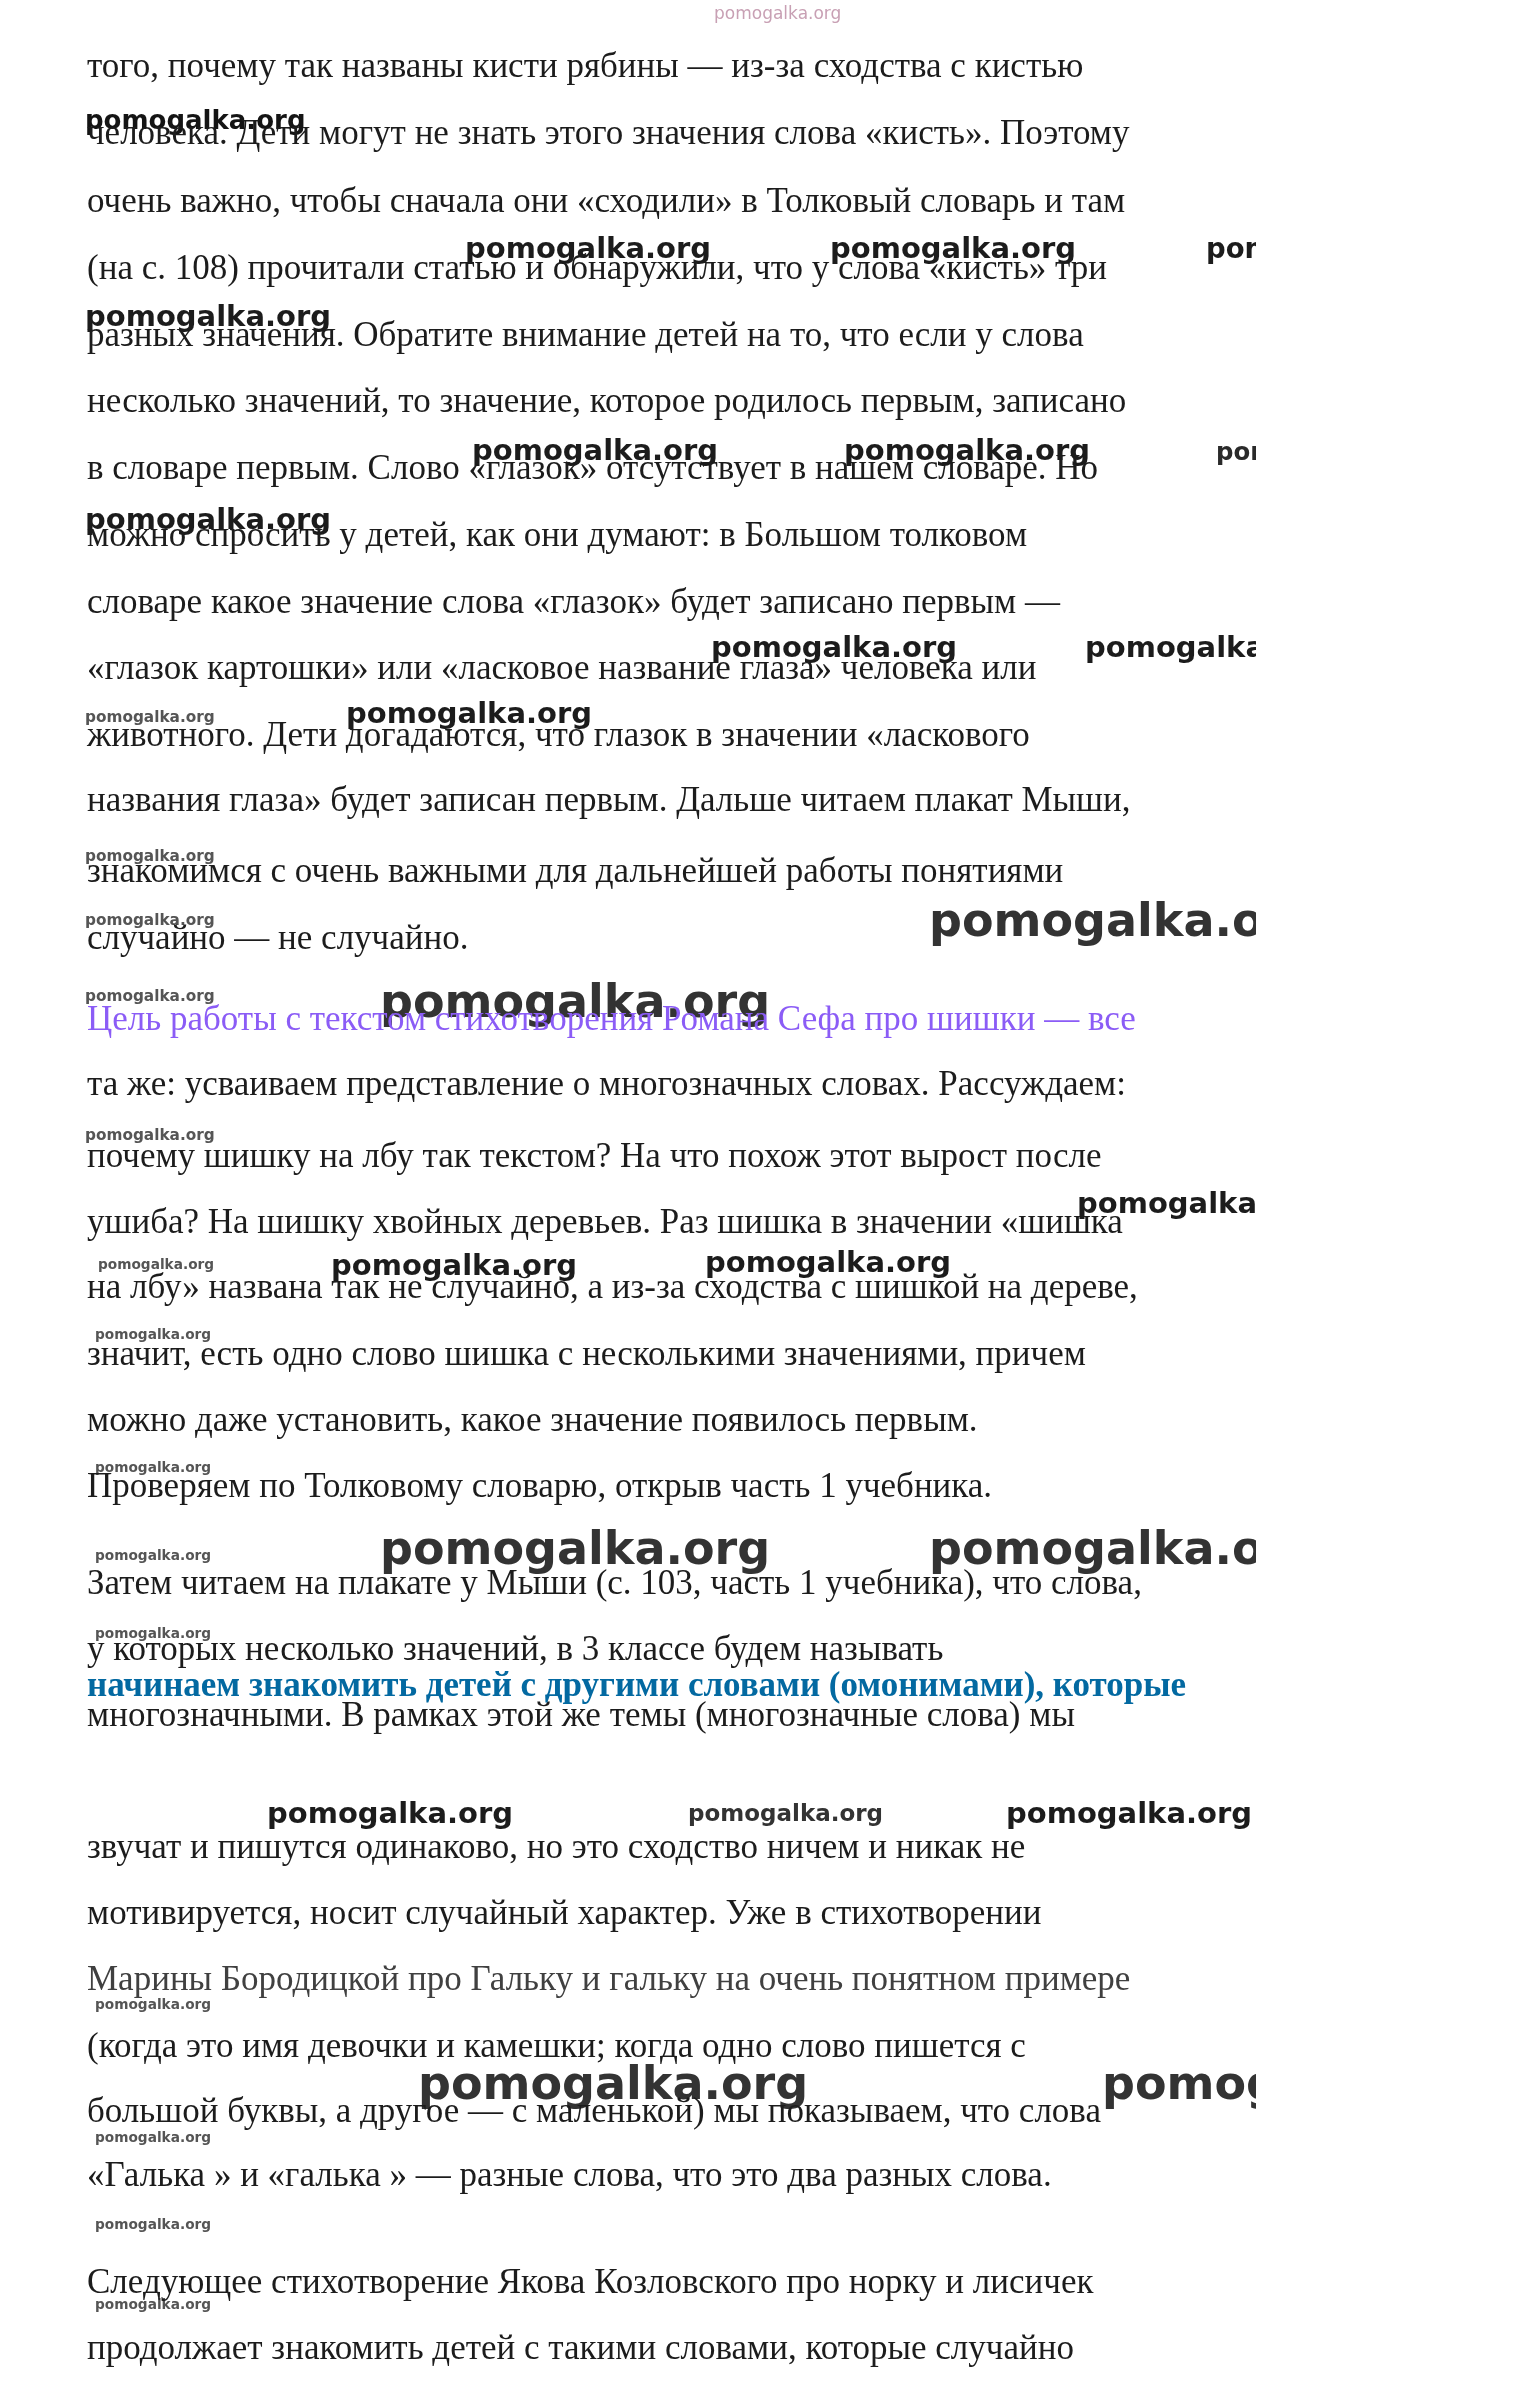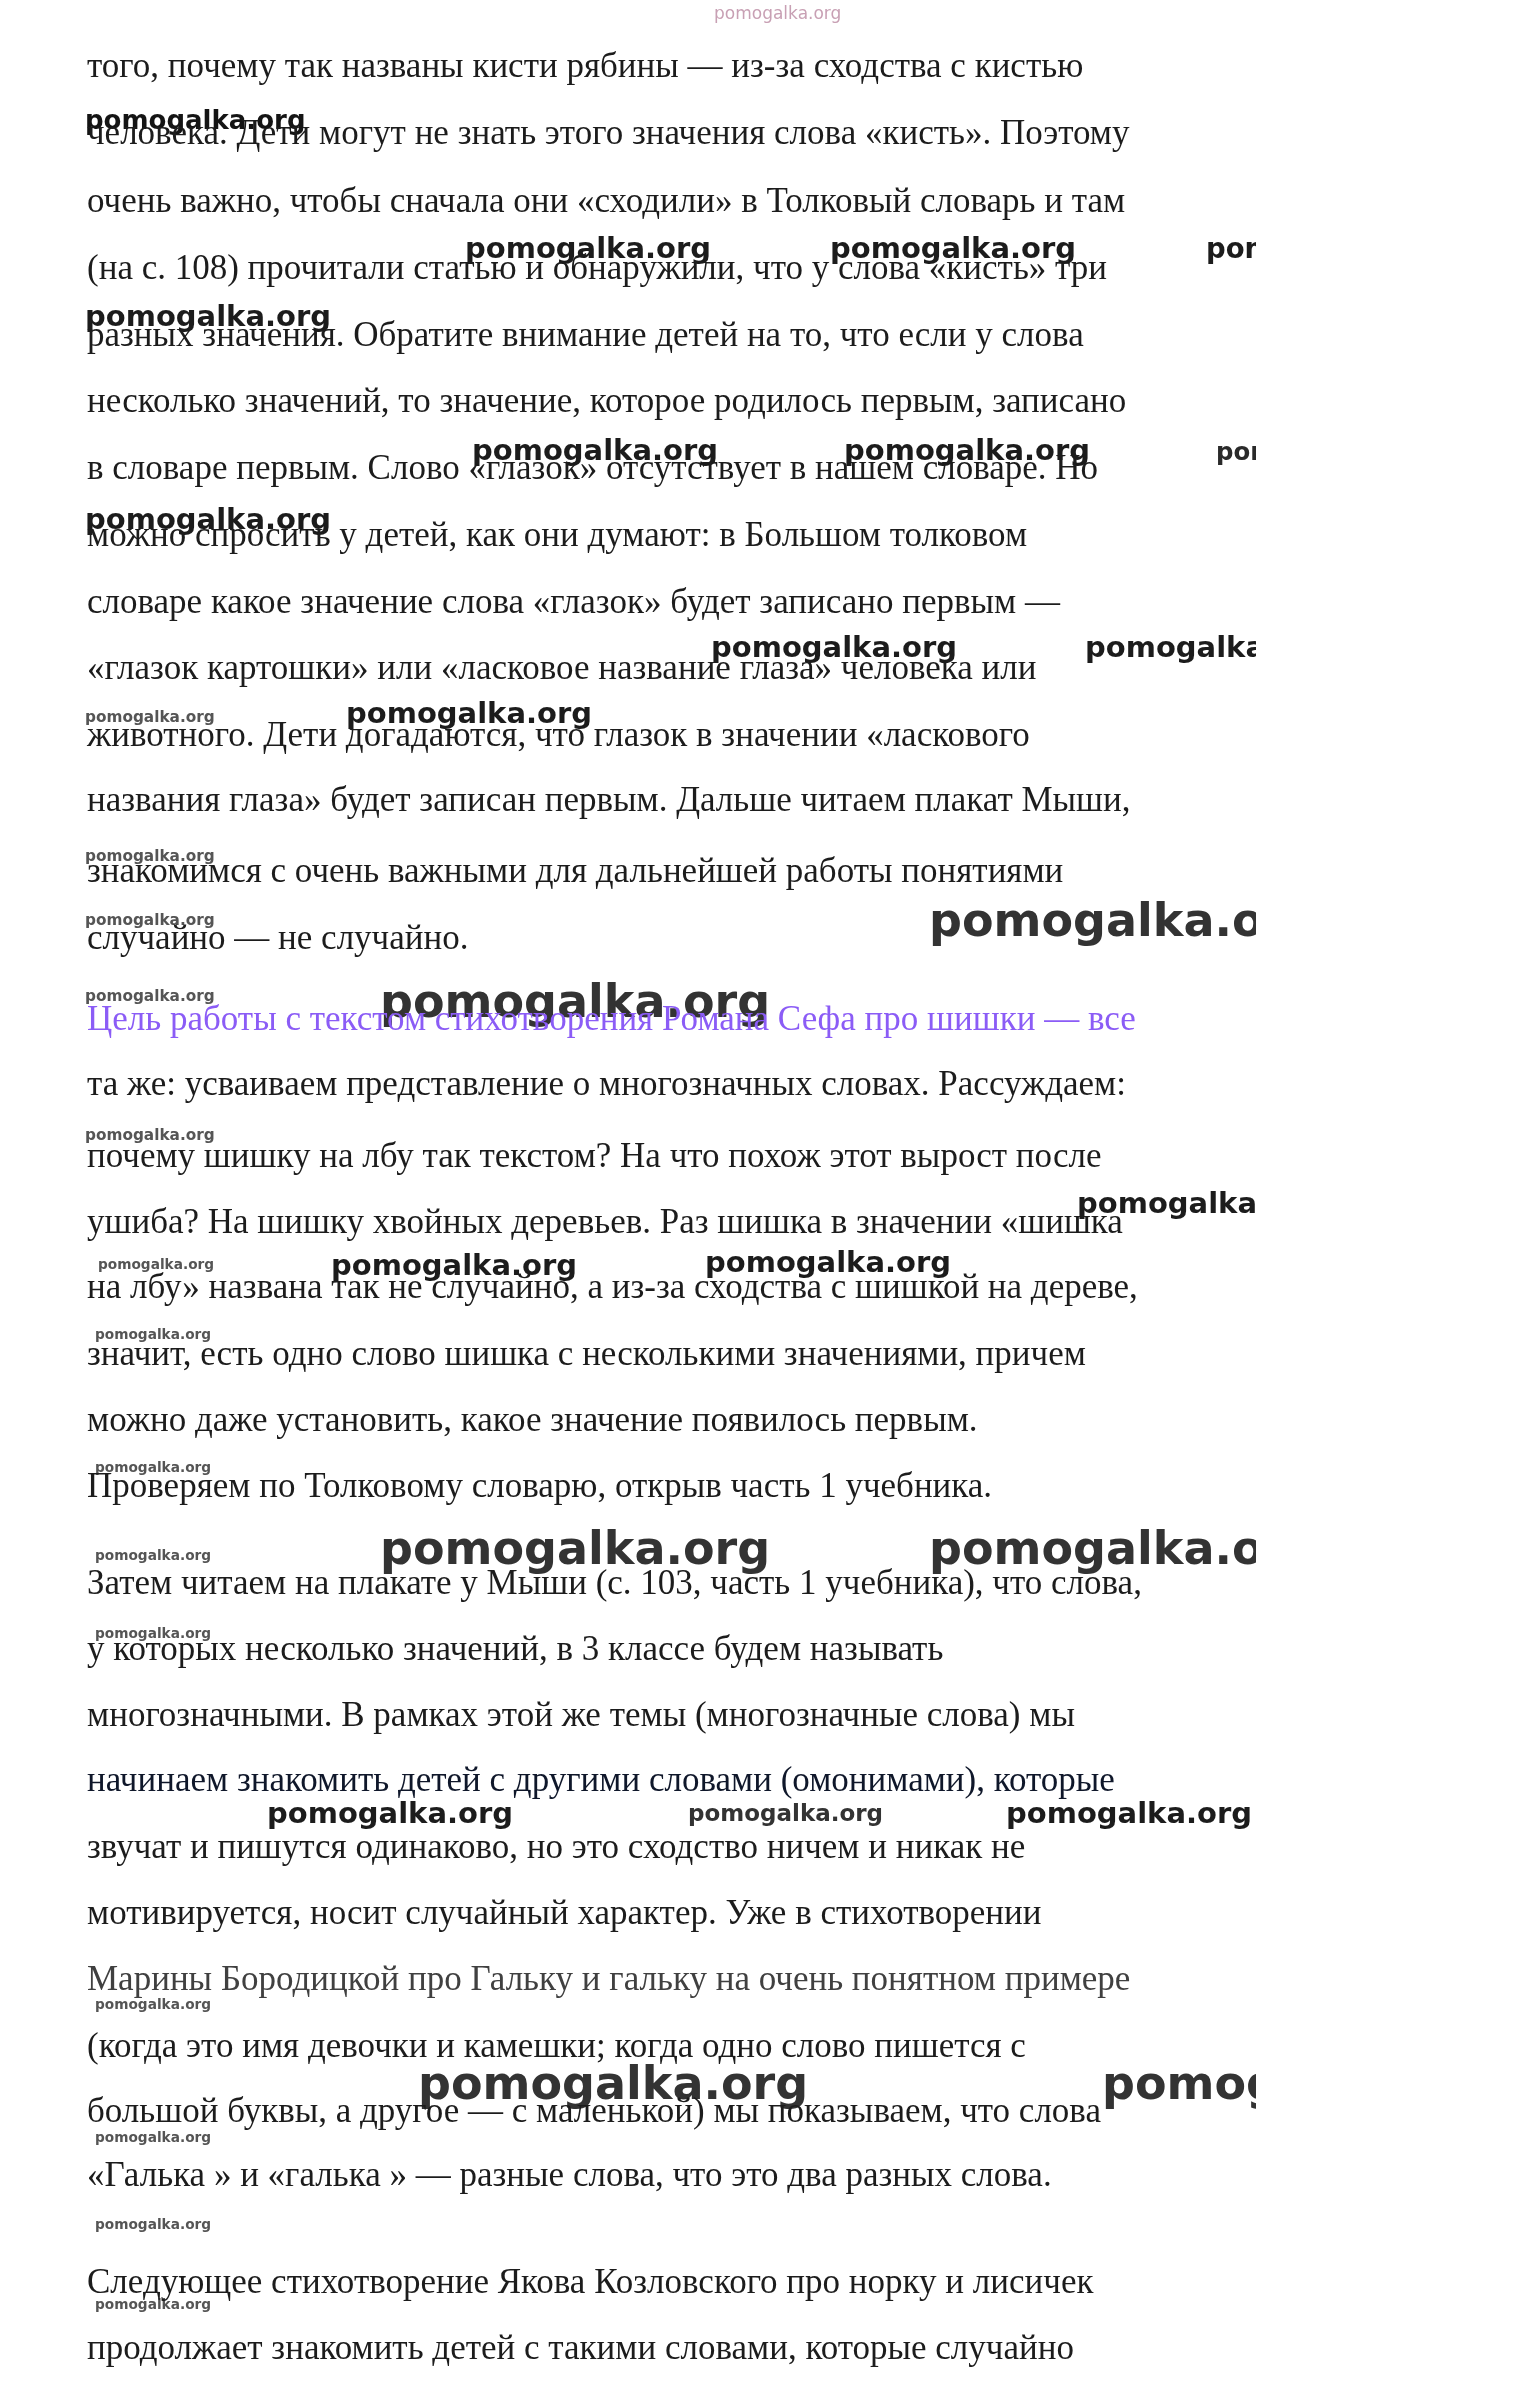--- a/index.html
+++ b/index.html
@@ -98,21 +98,21 @@
       <div class="line" style="top: 1065px; color: rgb(28, 28, 28);">та же: усваиваем представление о многозначных словах. Рассуждаем:</div>
       <div class="line" style="top: 1137px; color: rgb(28, 28, 28);">почему шишку на лбу так текстом? На что похож этот вырост после</div>
       <div class="line" style="top: 1203px; color: rgb(28, 28, 28);">ушиба? На шишку хвойных деревьев. Раз шишка в значении «шишка</div>
       <div class="line" style="top: 1268px; color: rgb(28, 28, 28);">на лбу» названа так не случайно, а из-за сходства с шишкой на дереве,</div>
       <div class="line" style="top: 1335px; color: rgb(28, 28, 28);">значит, есть одно слово шишка с несколькими значениями, причем</div>
       <div class="line" style="top: 1401px; color: rgb(28, 28, 28);">можно даже установить, какое значение появилось первым.</div>
       <div class="line" style="top: 1467px; color: rgb(28, 28, 28);">Проверяем по Толковому словарю, открыв часть 1 учебника.</div>
       <div class="line" style="top: 1564px; color: rgb(28, 28, 28);">Затем читаем на плакате у Мыши (с. 103, часть 1 учебника), что слова,</div>
       <div class="line" style="top: 1630px; color: rgb(28, 28, 28);">у которых несколько значений, в 3 классе будем называть</div>
       <div class="line" style="top: 1696px; color: rgb(28, 28, 28);">многозначными. В рамках этой же темы (многозначные слова) мы</div>
-      <div class="line" style="top: 1761px; color: #0f172a;">начинаем знакомить детей с другими словами (омонимами), которые</div>
+      <div class="line" style="top: 1666px; color: #0369a1; font-weight: bold;">начинаем знакомить детей с другими словами (омонимами), которые</div>
       <div class="line" style="top: 1828px; color: rgb(28, 28, 28);">звучат и пишутся одинаково, но это сходство ничем и никак не</div>
       <div class="line" style="top: 1894px; color: rgb(28, 28, 28);">мотивируется, носит случайный характер. Уже в стихотворении</div>
       <div class="line" style="top: 1960px; color: #404040;">Марины Бородицкой про Гальку и гальку на очень понятном примере</div>
       <div class="line" style="top: 2027px; color: rgb(28, 28, 28);">(когда это имя девочки и камешки; когда одно слово пишется с</div>
       <div class="line" style="top: 2092px; color: rgb(28, 28, 28);">большой буквы, а другое — с маленькой) мы показываем, что слова</div>
       <div class="line" style="top: 2156px; color: rgb(28, 28, 28);">«Галька » и «галька » — разные слова, что это два разных слова.</div>
       <div class="line" style="top: 2263px; color: rgb(28, 28, 28);">Следующее стихотворение Якова Козловского про норку и лисичек</div>
       <div class="line" style="top: 2329px; color: rgb(28, 28, 28);">продолжает знакомить детей с такими словами, которые случайно</div>
     </div>
 </div>

